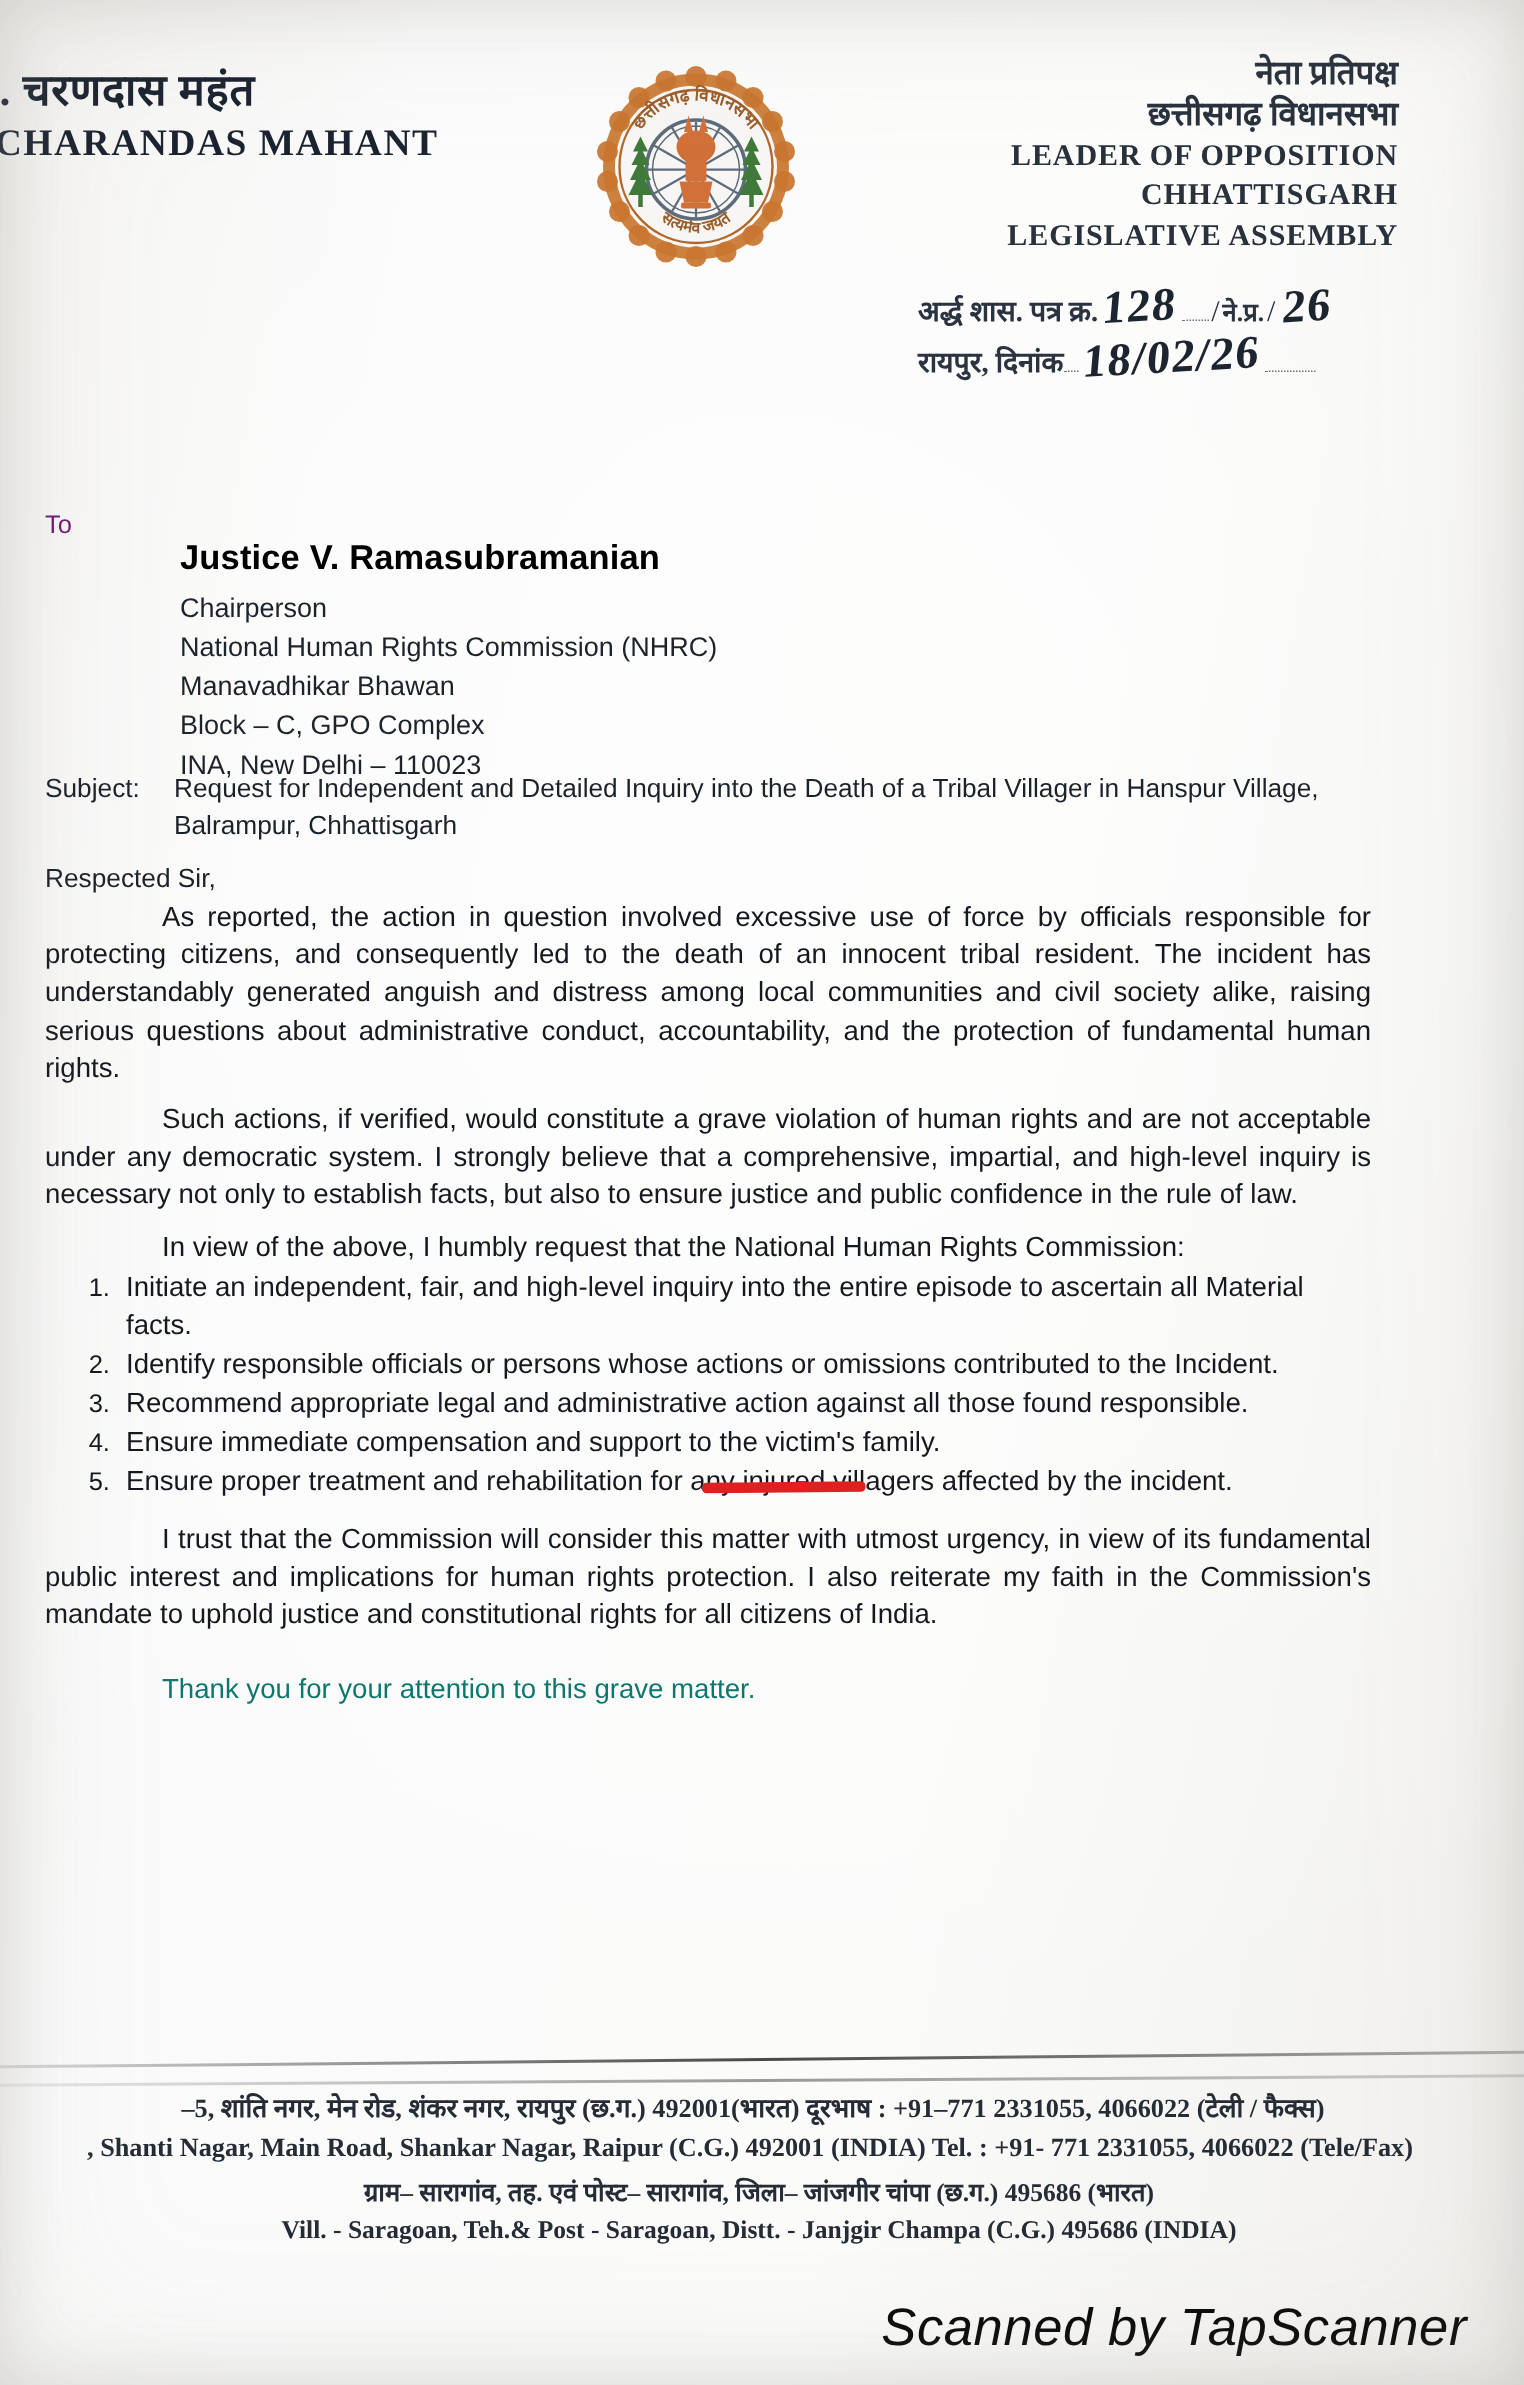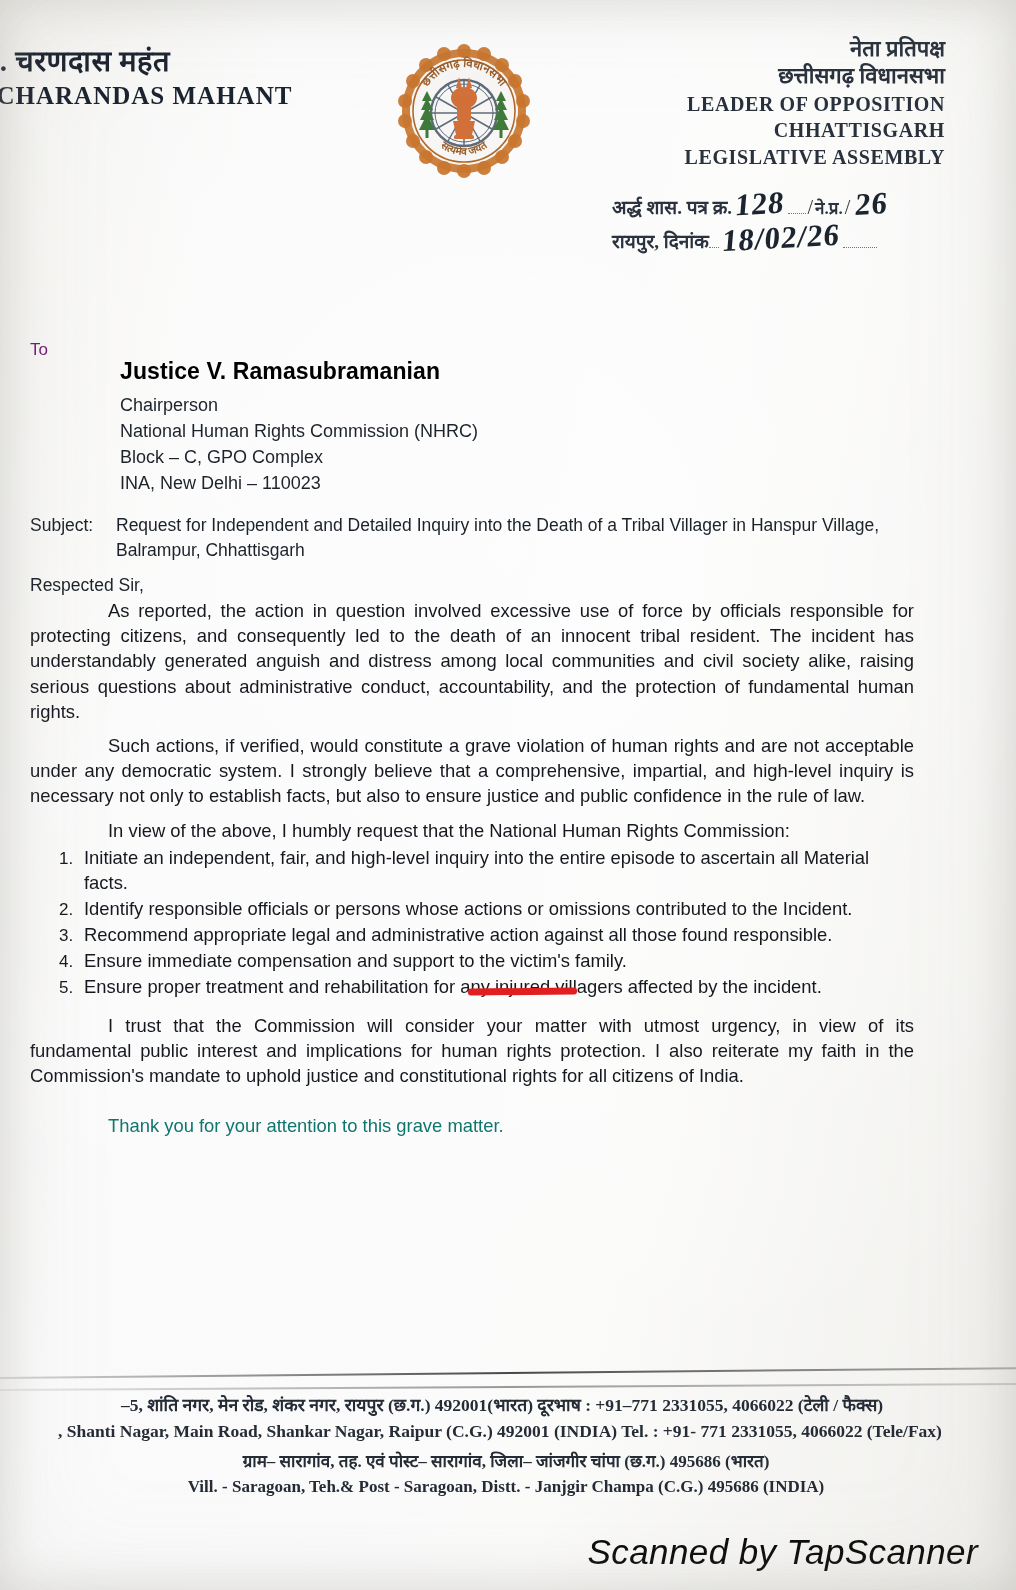--- a/index.html
+++ b/index.html
@@ -52,21 +52,21 @@
     font-family: "Liberation Serif", serif;
     font-size: 25px;
     font-weight: 700;
     letter-spacing: 1.0px;
     margin-top: 6px;
     white-space: nowrap;
   }
 
   .hdr-right {
     position: absolute;
-    right: 71px;
+    right: 84px;
     top: 36px;
     width: 420px;
     text-align: right;
     color: #28313c;
   }
   .hdr-right .hi1 {
     font-family: "Liberation Serif", serif;
     font-size: 22px; font-weight: 700; line-height: 1.22;
   }
   .hdr-right .hi2 {
@@ -437,20 +437,21 @@
       <span class="hand">18/02/26</span>
       <span class="dots" style="width:34px"></span>
     </div>
   </div>
 
   <div class="to-label">To</div>
   <div class="addr">
     <div class="name">Justice V. Ramasubramanian</div>
     <div class="ln">Chairperson</div>
     <div class="ln">National Human Rights Commission (NHRC)</div>
+    <div class="ln">Manavadhikar Bhawan</div>
     <div class="ln">Block – C, GPO Complex</div>
     <div class="ln">INA, New Delhi – 110023</div>
   </div>
 
   <div class="subject">
     <div class="slabel">Subject:</div>
     <div class="stext">Request for Independent and Detailed Inquiry into the Death of a Tribal Villager in Hanspur Village, Balrampur, Chhattisgarh</div>
   </div>
 
   <div class="respected">Respected Sir,</div>
@@ -461,21 +462,21 @@
     <p class="para nojust" style="margin-bottom:2px">In view of the above, I humbly request that the National Human Rights Commission:</p>
 
     <ol class="requests">
       <li>Initiate an independent, fair, and high-level inquiry into the entire episode to ascertain all Material facts.</li>
       <li>Identify responsible officials or persons whose actions or omissions contributed to the Incident.</li>
       <li>Recommend appropriate legal and administrative action against all those found responsible.</li>
       <li>Ensure immediate compensation and support to the victim's family.</li>
       <li><span>Ensure proper treatment and rehabilitation for a</span><span class="struck">ny injured vill</span><span>agers affected by the incident.</span></li>
     </ol>
 
-    <p class="para" style="margin-top:14px">I trust that the Commission will consider your matter with utmost urgency, in view of its fundamental public interest and implications for human rights protection. I also reiterate my faith in the Commission's mandate to uphold justice and constitutional rights for all citizens of India.</p>
+    <p class="para" style="margin-top:14px">I trust that the Commission will consider this matter with utmost urgency, in view of its fundamental public interest and implications for human rights protection. I also reiterate my faith in the Commission's mandate to uphold justice and constitutional rights for all citizens of India.</p>
     <div class="thanks">Thank you for your attention to this grave matter.</div>
   </div>
 
 
   <div class="rule" id="rule-top"></div>
   <div class="rule" id="rule-under"></div>
 
   <div id="footer">
     <div class="fl f-hi1">–5, शांति नगर, मेन रोड, शंकर नगर, रायपुर (छ.ग.) 492001(भारत) दूरभाष : +91–771 2331055, 4066022 (टेली / फैक्स)</div>
     <div class="fl f-en1">, Shanti Nagar, Main Road, Shankar Nagar, Raipur (C.G.) 492001 (INDIA) Tel. : +91- 771 2331055, 4066022 (Tele/Fax)</div>

